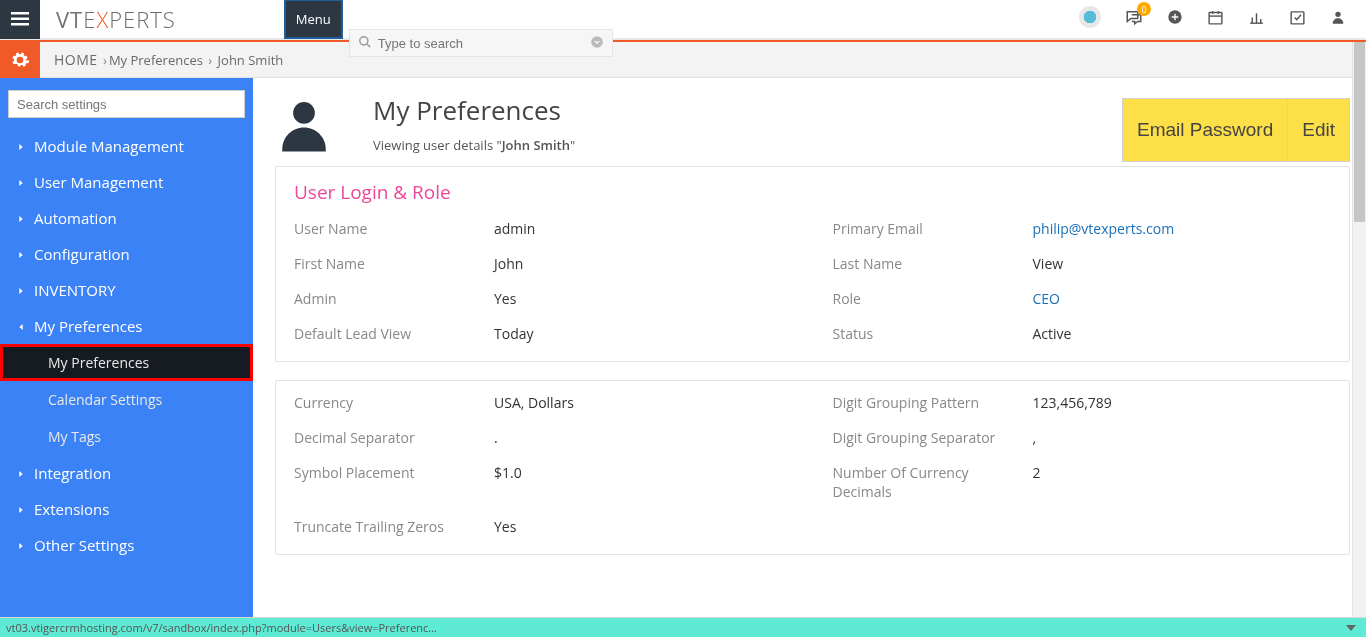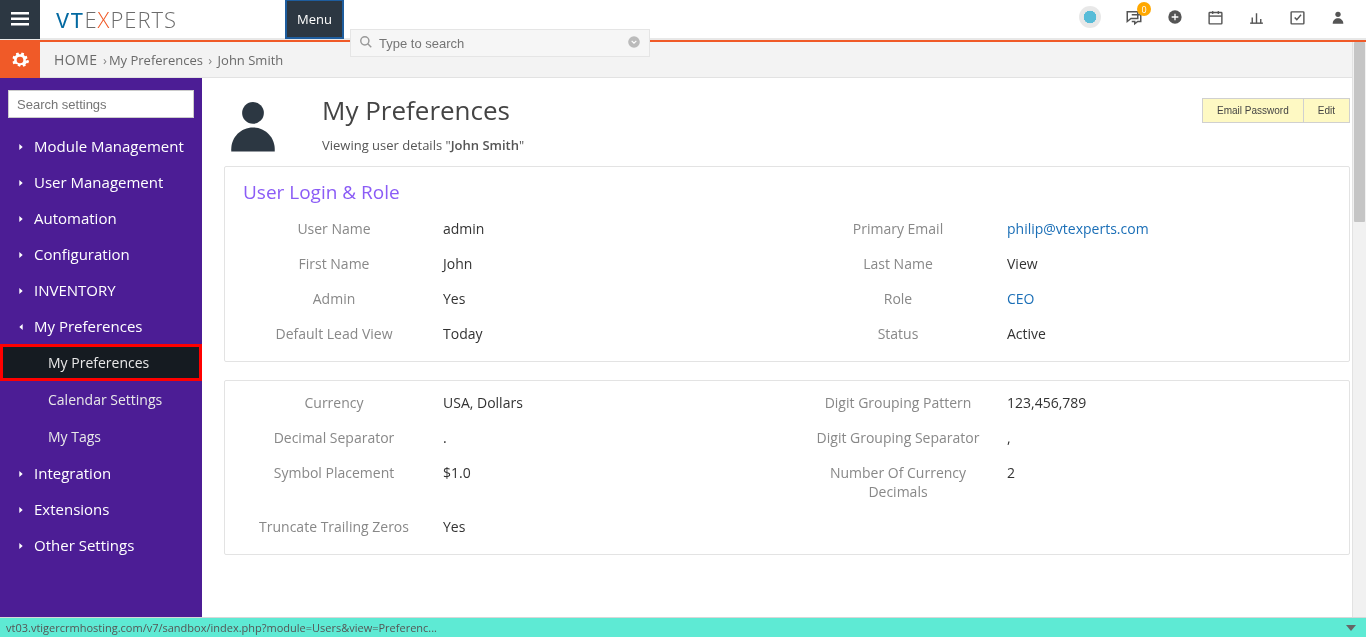--- a/index.html
+++ b/index.html
@@ -4,66 +4,66 @@
 <style>
 * { box-sizing: border-box; margin: 0; padding: 0; }
 body { font-family: "Open Sans", "Helvetica Neue", Arial, sans-serif; font-size: 14px; color: #333; background: #fff; overflow: hidden; }
 .app { width: 1366px; height: 637px; position: relative; }
 
 
 .topbar { height: 40px; display: flex; align-items: center; border-bottom: 2px solid #e8e8e8; position: relative; }
 .topbar .hamburger { width: 40px; height: 40px; background: #2c3742; display: flex; align-items: center; justify-content: center; cursor: pointer; }
 .topbar .hamburger svg { fill: #fff; }
 .topbar .logo { margin-left: 16px; font-size: 22px; font-weight: 300; letter-spacing: 1px; color: #6b6b6b; }
-.topbar .logo .dark { color: #0369a1; font-weight: 400; font-family: Liberation Mono, monospace; }
+.topbar .logo .dark { color: #737373; font-weight: 400; }
 .topbar .menu-btn { margin-left: 108px; height: 40px; padding: 0 10px; background: #2c3742; color: #fff; border: 2px solid #1e5d9e; display: flex; align-items: center; font-size: 13px; cursor: pointer; }
-.topbar .search-wrap { margin-left: 6px; width: 300px; height: 28px; background: #f6f6f6; border: 1px solid #e5e5e5; display: flex; align-items: center; padding: 0 8px; margin-top: 48px; }
+.topbar .search-wrap { margin-left: 6px; width: 264px; height: 28px; background: #f6f6f6; border: 1px solid #e5e5e5; display: flex; align-items: center; padding: 0 8px; margin-top: 48px; }
 .topbar .search-wrap .search-icon { color: #999; margin-right: 6px; }
 .topbar .search-wrap input { flex: 1; border: none; background: transparent; outline: none; font-size: 13px; color: #666; }
 .topbar .search-wrap .circle-down { color: #bbb; }
 .topbar .right-icons { position: absolute; right: 20px; display: flex; align-items: center; gap: 24px; }
 .topbar .right-icons .ricon { color: #555; cursor: pointer; position: relative; }
 .topbar .badge { position: absolute; top: -6px; right: -8px; background: #ffa800; color: #fff; font-size: 9px; width: 14px; height: 14px; border-radius: 50%; display: flex; align-items: center; justify-content: center; }
 .orange-strip { height: 2px; background: #f05a28; }
 
 
 .breadcrumb-row { height: 36px; display: flex; align-items: center; background: #f3f3f3; border-bottom: 1px solid #e2e2e2; }
 .breadcrumb-row .gear-block { width: 40px; height: 36px; background: #f05a28; display: flex; align-items: center; justify-content: center; }
 .breadcrumb-row .gear-block svg { fill: #fff; }
 .breadcrumb-row .crumbs { margin-left: 14px; font-size: 13px; color: #6a6a6a; }
 .breadcrumb-row .crumbs .home { color: #6a6a6a; font-weight: 400; font-size: 14px; letter-spacing: 0.5px; }
 .breadcrumb-row .crumbs .sep { margin: 0 2px; color: #888; }
 
 
 .body-row { display: flex; height: calc(637px - 40px - 2px - 36px - 20px); }
-.sidebar { width: 202px; background: #4c1d95; color: #fff; padding-top: 12px; overflow-y: auto; }
+.sidebar { width: 253px; background: #3b82f6; color: #fff; padding-top: 12px; overflow-y: auto; }
 .sidebar .search-settings { margin: 0 8px 10px 8px; }
 .sidebar .search-settings input { width: 100%; height: 28px; border: 1px solid #ccc; padding: 0 8px; font-size: 13px; outline: none; }
 .sidebar .nav-item { display: flex; align-items: center; padding: 8px 16px; cursor: pointer; font-size: 15px; }
 .sidebar .nav-item .chev { width: 18px; display: inline-block; }
 .sidebar .nav-item.expanded .chev svg { transform: rotate(90deg); }
 .sidebar .sub-item { padding: 9px 16px 9px 48px; font-size: 14px; cursor: pointer; color: #e8e8e8; }
 .sidebar .sub-item.active { background: #151b21; }
 .sidebar .sub-item.highlighted { outline: 3px solid #ff0000; outline-offset: -3px; }
 
 .content { flex: 1; background: #fff; overflow-y: auto; padding: 14px 16px 0 22px; position: relative; }
 .header-block { display: flex; align-items: flex-start; position: relative; margin-bottom: 8px; }
 .header-block .avatar { width: 58px; margin-right: 40px; margin-top: 4px; color: #2c3742; }
 .header-block h1 { font-size: 26px; font-weight: 400; color: #444; margin-bottom: 8px; }
 .header-block .subtitle { font-size: 13px; color: #555; }
 .header-block .subtitle .uname { font-weight: 600; }
 .header-block .actions { position: absolute; right: 0; top: 6px; display: flex; }
-.header-block .actions button { background: #fef9c3; border: 1px solid #d0d0d0; padding: 6px 14px; font-size: 10px; cursor: pointer; color: #444; }
+.header-block .actions button { background: #fde047; border: 1px solid #d0d0d0; padding: 20px 14px; font-size: 19px; cursor: pointer; color: #444; }
 .header-block .actions button:first-child { border-right: none; }
 
 .panel { border: 1px solid #e3e3e3; border-radius: 2px; margin-bottom: 18px; padding: 12px 18px 18px 18px; }
-.panel h2 { font-size: 19px; font-weight: 400; color: #8b5cf6; margin-bottom: 14px; }
+.panel h2 { font-size: 19px; font-weight: 400; color: #ec4899; margin-bottom: 14px; }
 .field-grid { display: grid; grid-template-columns: 1fr 1fr; column-gap: 40px; row-gap: 16px; }
 .field-row { display: flex; align-items: baseline; }
-.field-row .label { width: 200px; text-align: center; color: #888; font-size: 14px; padding-right: 18px; }
+.field-row .label { width: 200px; text-align: left; color: #888; font-size: 14px; padding-right: 18px; }
 .field-row .value { color: #333; font-size: 14px; }
 .field-row .value.link { color: #1b6fb7; }
 
 .statusbar { position: absolute; bottom: 0; left: 0; right: 0; height: 20px; background: #5eead4; border-top: 1px solid #d8d8d8; font-size: 11px; color: #555; padding: 2px 6px; display: flex; align-items: center; }
 .statusbar .spacer { flex: 1; }
 .statusbar .tri { width: 0; height: 0; border-left: 5px solid transparent; border-right: 5px solid transparent; border-top: 6px solid #666; margin-right: 4px; }
 
 .right-scrollbar { position: absolute; right: 0; top: 42px; bottom: 20px; width: 14px; background: #f1f1f1; border-left: 1px solid #e2e2e2; }
 .right-scrollbar .thumb { position: absolute; top: 0; left: 1px; right: 1px; height: 180px; background: #c5c5c5; border-radius: 1px; }
 

